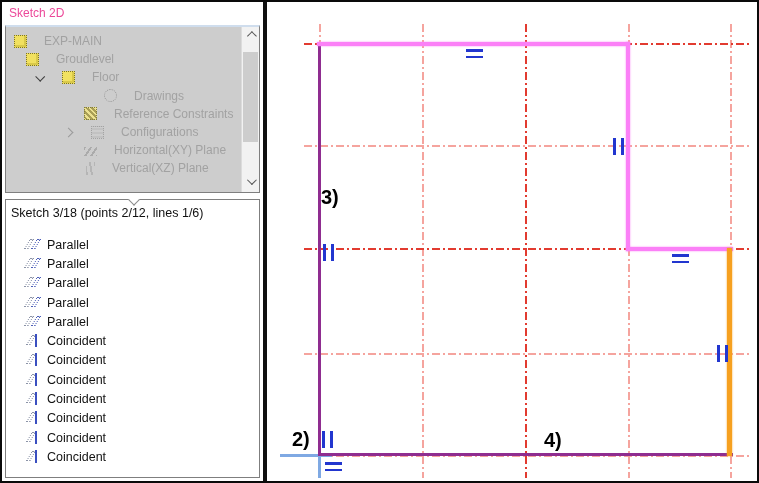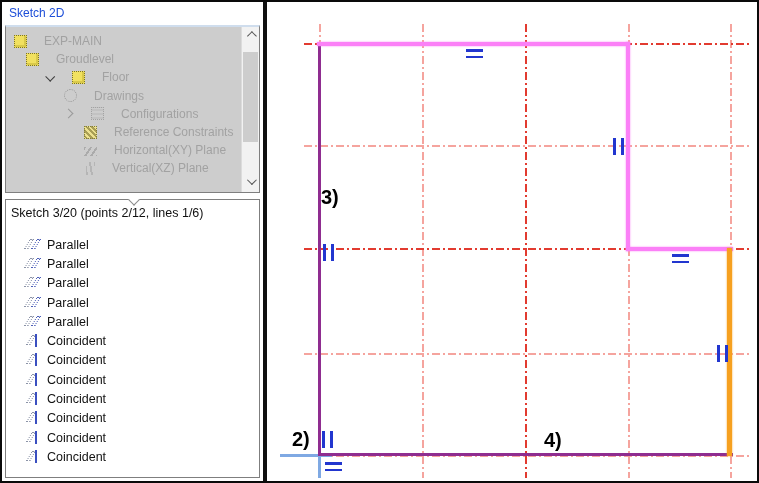--- a/index.html
+++ b/index.html
@@ -1,20 +1,20 @@
 <!DOCTYPE html>
 <html><head>
 <meta charset="utf-8">
 <style>
   html,body{margin:0;padding:0;background:#fff;font-family:"Liberation Sans",sans-serif;}
   .frame{width:759px;height:483px;box-sizing:border-box;border:2px solid #0a0a0a;display:flex;background:#fff;position:relative;}
   
   .left{width:261px;position:relative;background:#fff;flex:none;}
   .divider{width:4px;background:#101010;flex:none;}
-  .panel-title{height:22px;line-height:22px;padding-left:7px;font-size:12px;color:#1d4ed8;}
+  .panel-title{height:22px;line-height:22px;padding-left:7px;font-size:12px;color:#ec4899;}
   .treebox{position:absolute;left:3px;top:23px;width:255px;height:168px;box-sizing:border-box;
            border:1px solid #7f7f7f;border-top:2px solid #cfdded;background:#cdcdcd;overflow:hidden;}
   .trows{padding-top:5px;}
   .trow{display:flex;align-items:center;height:18.2px;gap:17px;}
   .tlabel{font-size:12px;color:#a2a2a2;white-space:nowrap;}
   .chevslot{width:11px;flex:none;display:flex;justify-content:center;}
   .chev{display:inline-block;width:6px;height:6px;border-right:1.6px solid #3c3c3c;border-bottom:1.6px solid #3c3c3c;}
   .chev.down{transform:rotate(45deg) translateY(-1px);}
   .chev.right{transform:rotate(-45deg);border-color:#9a9a9a;}
   .ticon{width:13px;height:13px;flex:none;box-sizing:border-box;}
@@ -69,41 +69,41 @@
     <div class="treebox">
       <div class="trows">
         <div class="trow" style="padding-left:8px">
           <span class="ticon sketch"></span>
           <span class="tlabel">EXP-MAIN</span>
         </div>
         <div class="trow" style="padding-left:20px">
           <span class="ticon sketch"></span>
           <span class="tlabel">Groudlevel</span>
         </div>
-        <div class="trow" style="padding-left:38px">
+        <div class="trow" style="padding-left:28px">
           <span class="chevslot">
               <span class="chev down"></span>
             </span>
           <span class="ticon sketch"></span>
           <span class="tlabel">Floor</span>
         </div>
-        <div class="trow" style="padding-left:58px">
+        <div class="trow" style="padding-left:98px">
           <span class="ticon drawings"></span>
           <span class="tlabel">Drawings</span>
+        </div>
+        <div class="trow" style="padding-left:78px">
+          <span class="ticon refc"></span>
+          <span class="tlabel">Reference Constraints</span>
         </div>
         <div class="trow" style="padding-left:57px">
           <span class="chevslot">
               <span class="chev right"></span>
             </span>
           <span class="ticon config"></span>
           <span class="tlabel">Configurations</span>
-        </div>
-        <div class="trow" style="padding-left:78px">
-          <span class="ticon refc"></span>
-          <span class="tlabel">Reference Constraints</span>
         </div>
         <div class="trow" style="padding-left:78px">
           <span class="ticon planeh"></span>
           <span class="tlabel">Horizontal(XY) Plane</span>
         </div>
         <div class="trow" style="padding-left:78px">
           <span class="ticon planev"></span>
           <span class="tlabel">Vertical(XZ) Plane</span>
         </div>
 
@@ -115,21 +115,21 @@
         <div class="sb-thumb"></div>
         <div class="sb-btn down">
             <span class="schev down"></span>
           </div>
       </div>
     </div>
 
     <div class="splitchev"></div>
 
     <div class="listbox">
-      <div class="status">Sketch 3/20 (points 2/12, lines 1/6)</div>
+      <div class="status">Sketch 3/18 (points 2/12, lines 1/6)</div>
       <ul class="clist">
         <li>
             <span class="cicon par"></span>
             <span>Parallel</span>
           </li>
         <li>
             <span class="cicon par"></span>
             <span>Parallel</span>
           </li>
         <li>

